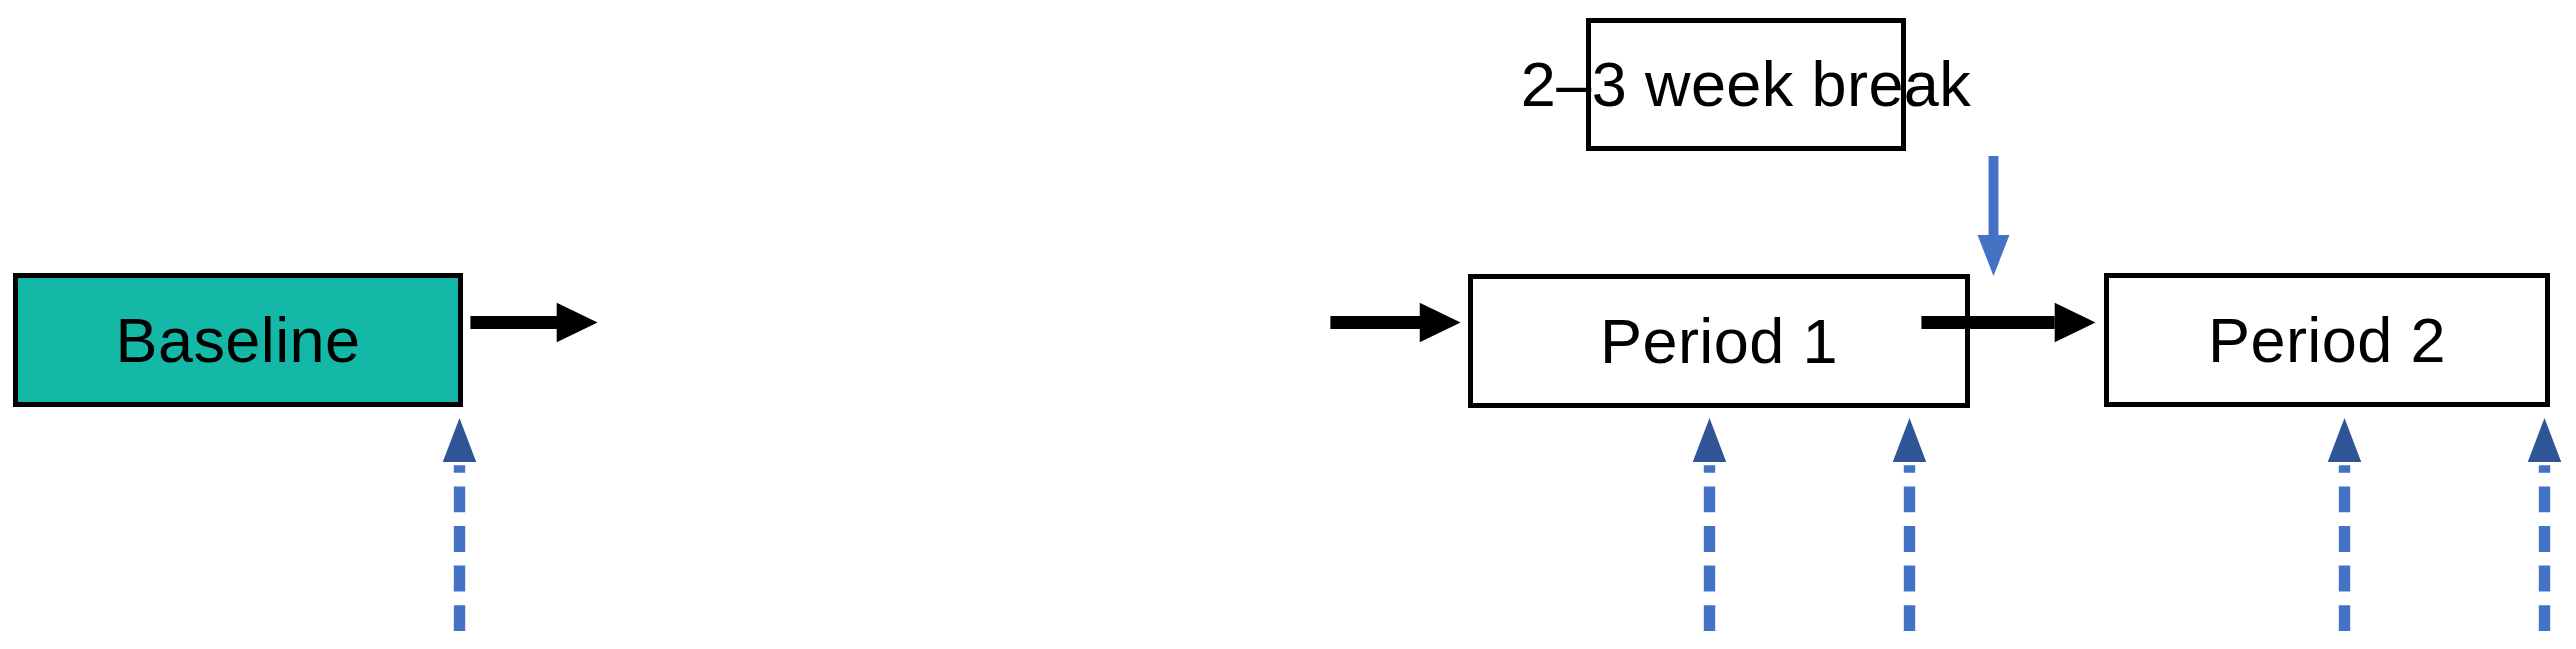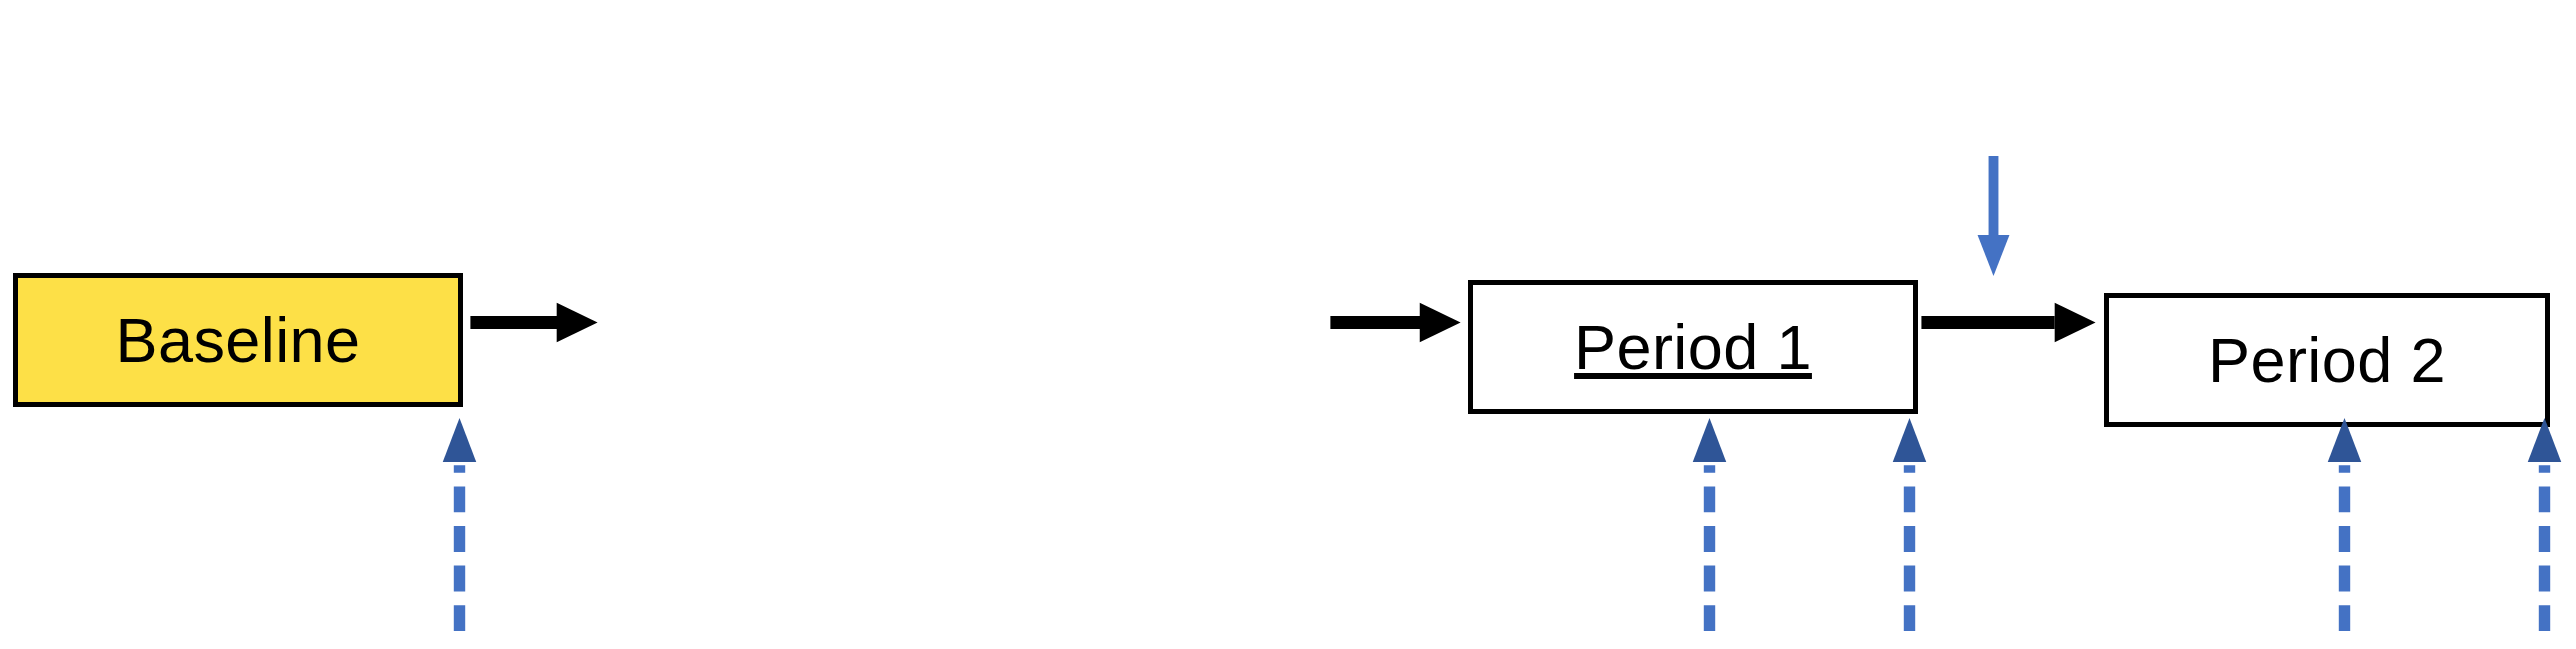--- a/index.html
+++ b/index.html
@@ -49,38 +49,41 @@
 
   
   .assess-arrow { position: absolute; }
   .assess-arrow svg { display: block; }
 </style>
 </head>
 <body>
 
 <div id="canvas" style="background: rgb(255, 255, 255);">
 
+  <div class="node-box" id="node-break" style="left: 1586px; top: 17.5px; width: 320px; height: 133px; border-color: rgb(0, 0, 0); background: rgb(255, 255, 255);">
+    <span class="node-label">2–3 week break</span>
+  </div>
 
   <div class="break-arrow" id="break-arrow" style="left: 1975px; top: 156px;">
     <svg width="37" height="120" viewBox="0 0 48 158" xmlns="http://www.w3.org/2000/svg">
       <line x1="24" y1="0" x2="24" y2="112" stroke="#4472C4" stroke-width="13"></line>
       <polygon points="24,158 3,104 45,104" fill="#4472C4"></polygon>
     </svg>
   </div>
 
-  <div class="node-box" id="node-baseline" style="left: 13px; top: 273px; width: 450px; height: 134px; border-color: rgb(0, 0, 0); background: #fde047;">
+  <div class="node-box" id="node-baseline" style="left: 13px; top: 273px; width: 450px; height: 134px; border-color: rgb(0, 0, 0); background: #14b8a6;">
     <span class="node-label">Baseline</span>
   </div>
 
 
-  <div class="node-box" id="node-period1" style="left: 1468px; top: 280px; width: 450px; height: 134px; border-color: rgb(0, 0, 0); background: rgb(255, 255, 255); text-decoration: underline;">
+  <div class="node-box" id="node-period1" style="left: 1468px; top: 274px; width: 502px; height: 134px; border-color: rgb(0, 0, 0); background: rgb(255, 255, 255);">
     <span class="node-label">Period 1</span>
   </div>
 
-  <div class="node-box" id="node-period2" style="left: 2104px; top: 273px; width: 446px; height: 134px; border-color: rgb(0, 0, 0); background: rgb(255, 255, 255); margin-top: 20px;">
+  <div class="node-box" id="node-period2" style="left: 2104px; top: 273px; width: 446px; height: 134px; border-color: rgb(0, 0, 0); background: rgb(255, 255, 255);">
     <span class="node-label">Period 2</span>
   </div>
 
   <div class="flow-arrow" id="flow-arrow-0" style="left: 470px; top: 296px;">
     <svg width="128" height="53" viewBox="0 0 168 70" xmlns="http://www.w3.org/2000/svg">
       <line x1="0" y1="35" x2="118" y2="35" stroke="#000000" stroke-width="17"></line>
       <polygon points="168,35 114,9 114,61" fill="#000000"></polygon>
     </svg>
   </div>
 

